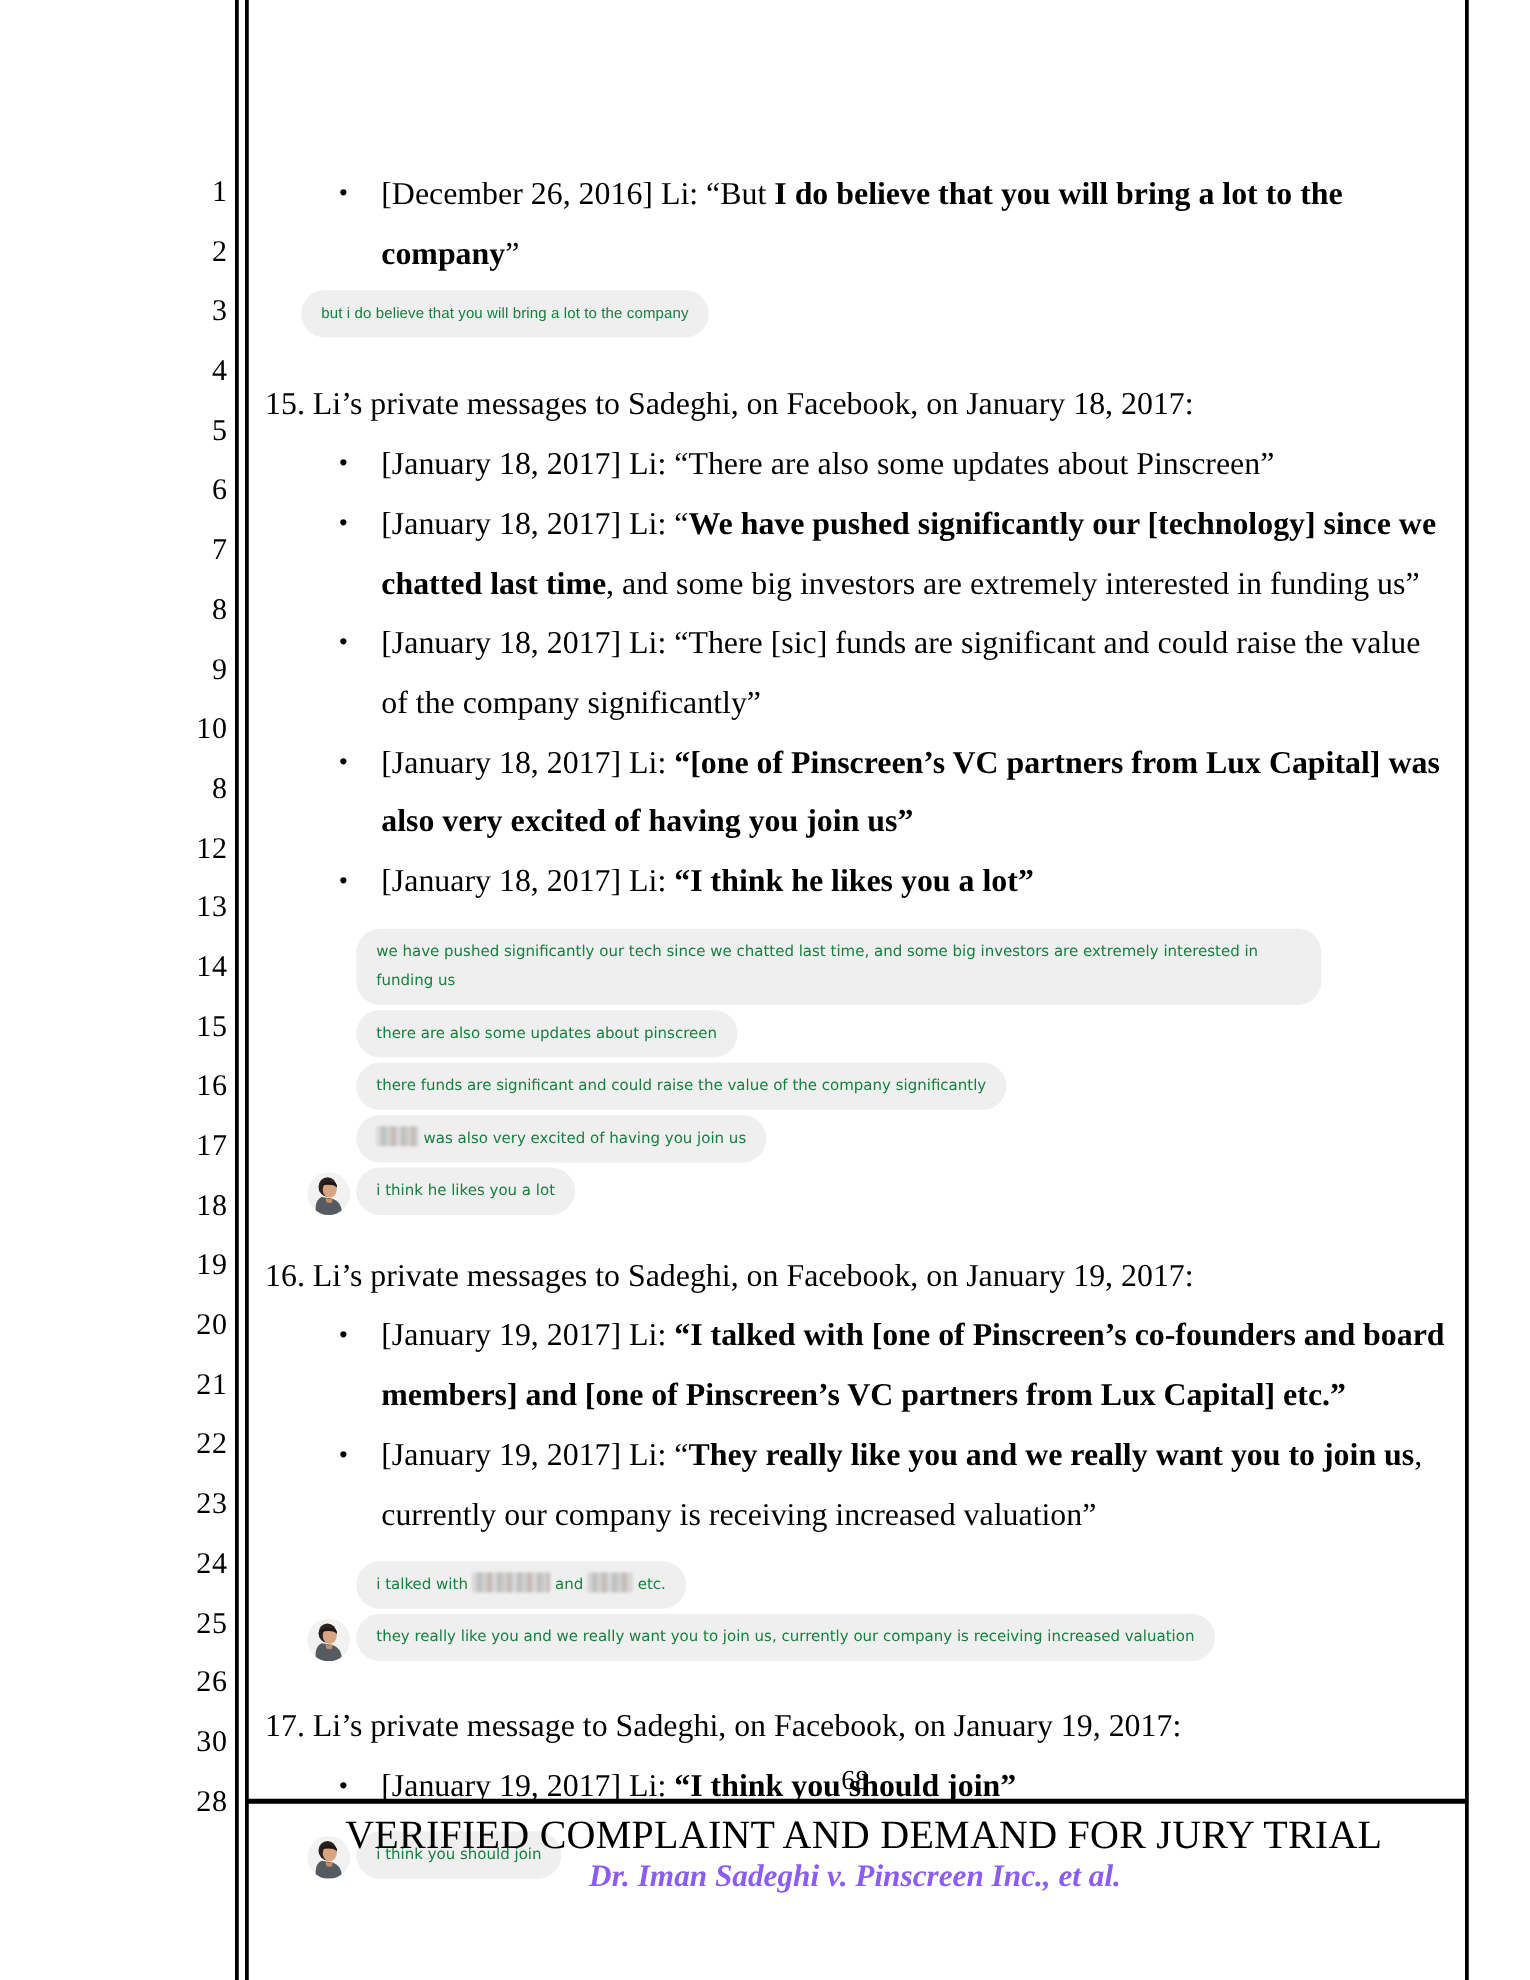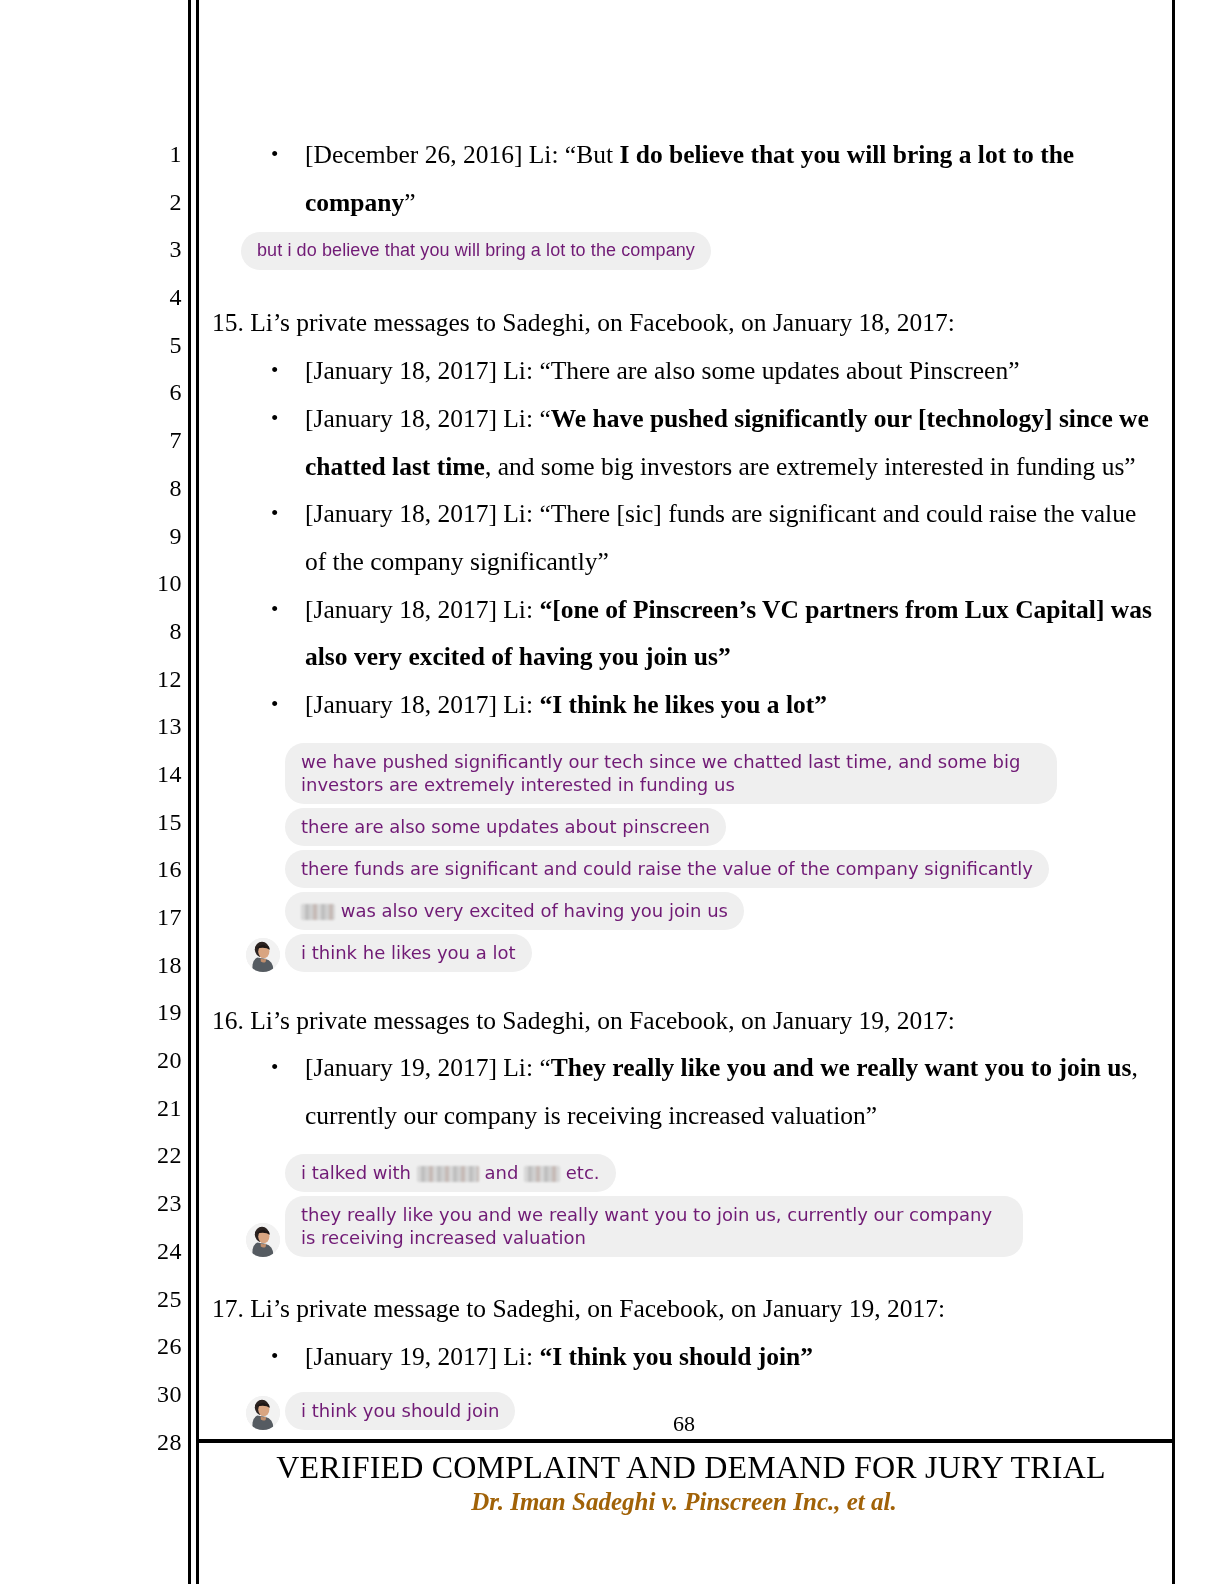--- a/index.html
+++ b/index.html
@@ -119,23 +119,23 @@
     position: relative;
     flex: none;
   }
   .avatar svg { display: block; }
 
   .bubble {
     background: #efefef;
     border-radius: 19px;
     padding: 7px 16px 8px 16px;
     font-family: "DejaVu Sans", "Liberation Sans", sans-serif;
-    font-size: 18px;
+    font-size: 12px;
     line-height: 23px;
-    color: #701a75;
+    color: #15803d;
     max-width: 770px;
     box-sizing: border-box;
   }
   .bubble.narrowfont {
     font-family: "Liberation Sans", "DejaVu Sans", sans-serif;
     letter-spacing: 0.1px;
   }
   .bubble.wide {
     max-width: 772px;
   }
@@ -181,21 +181,21 @@
     margin-top: 6px;
     letter-spacing: 0.2px;
     padding-left: 14px;
   }
   .footer-case {
     text-align: center;
     font-size: 25px;
     line-height: 34px;
     font-style: italic;
     font-weight: bold;
-    color: #a16207;
+    color: #8b5cf6;
   }
 </style>
 </head>
 <body>
 
 <div class="page">
 
   <div class="rule-left-outer"></div>
   <div class="rule-left-inner"></div>
   <div class="rule-right"></div>
@@ -283,20 +283,21 @@
             </svg>
           </div>
         </div>
         <div class="bubble">i think he likes you  a lot</div>
       </div>
     </div>
 
     <p class="para para-num-block" style="margin-top:25px;">16. Li’s private messages to Sadeghi, on Facebook, on January 19, 2017:</p>
 
     <ul class="bullets">
+      <li style="white-space:normal;"><span>[January 19, 2017] Li: </span><span class="bold">“I talked with [one of Pinscreen’s co-founders and board members] and [one of Pinscreen’s VC partners from Lux Capital] etc.”</span></li>
       <li style="white-space:normal;"><span>[January 19, 2017] Li: “</span><span class="bold">They really like you and we really want you to join us</span><span>, currently our company is receiving increased valuation”</span></li>
     </ul>
 
     <div class="chat-shot" style="margin-top:14px;margin-left:36px;">
       <div class="chat-row no-avatar">
         <div class="avatar-slot"></div>
         <div class="bubble"><span>i talked with </span><span class="redact r2"></span><span> and </span><span class="redact r3"></span><span> etc.</span></div>
       </div>
       <div class="chat-row">
         <div class="avatar-slot">

